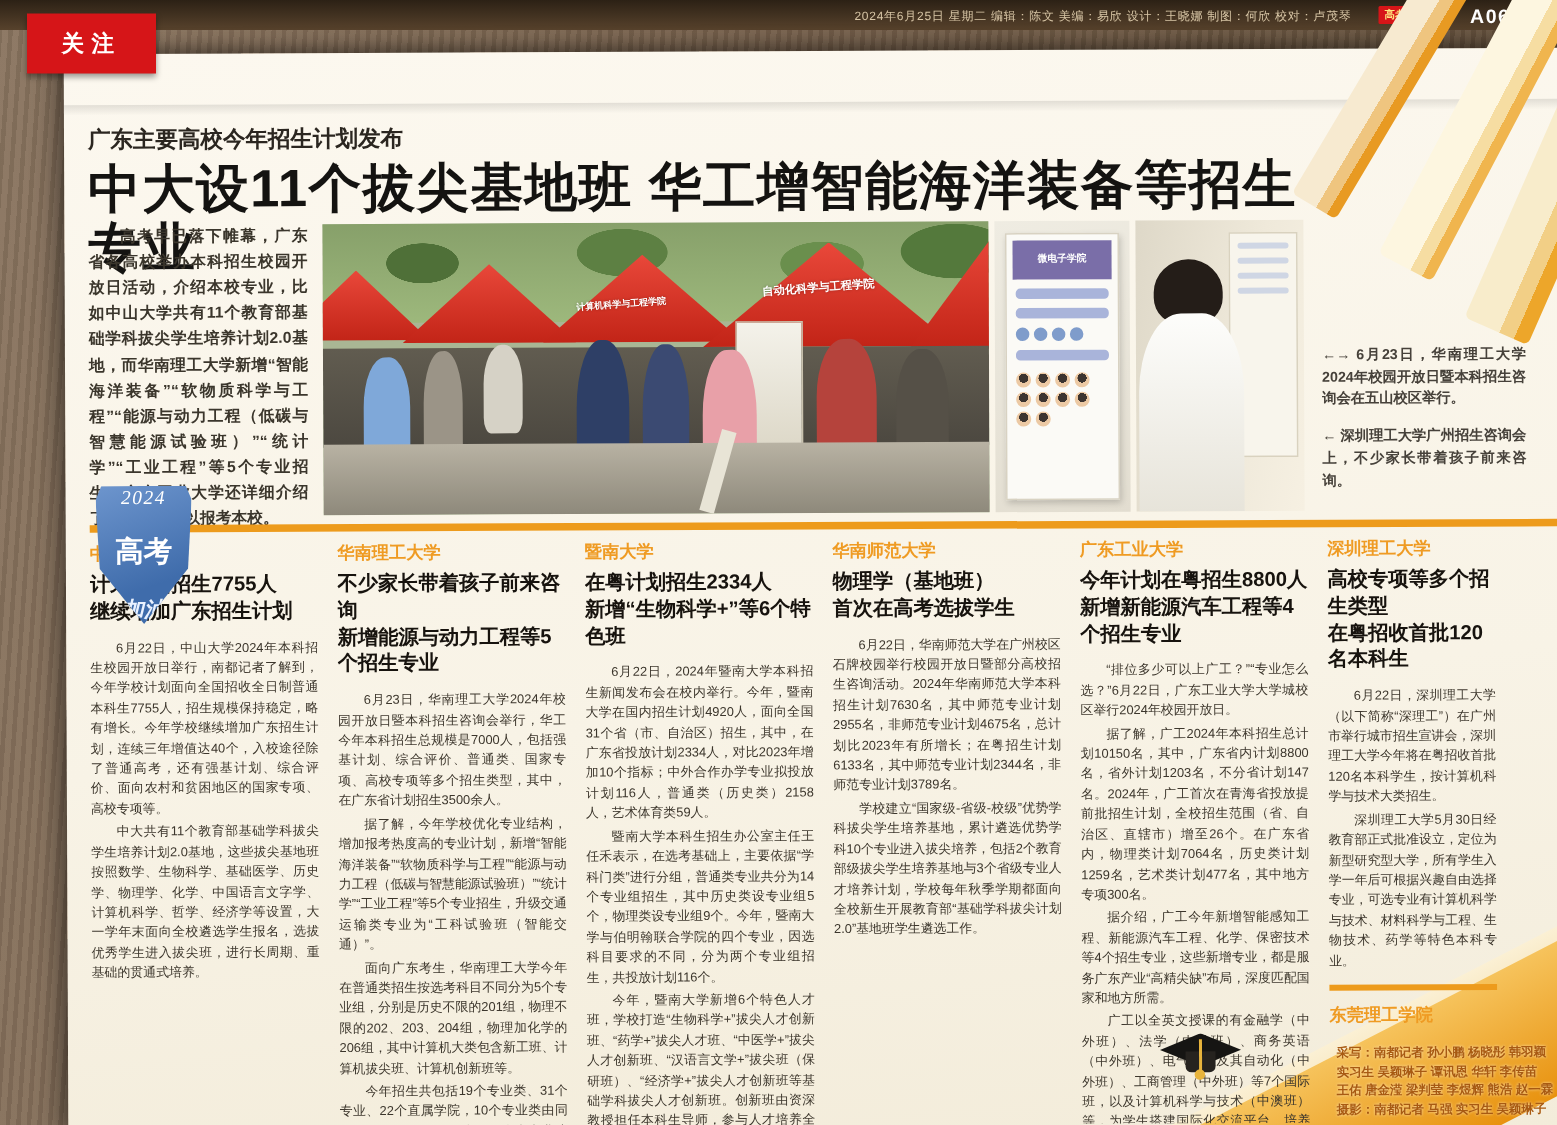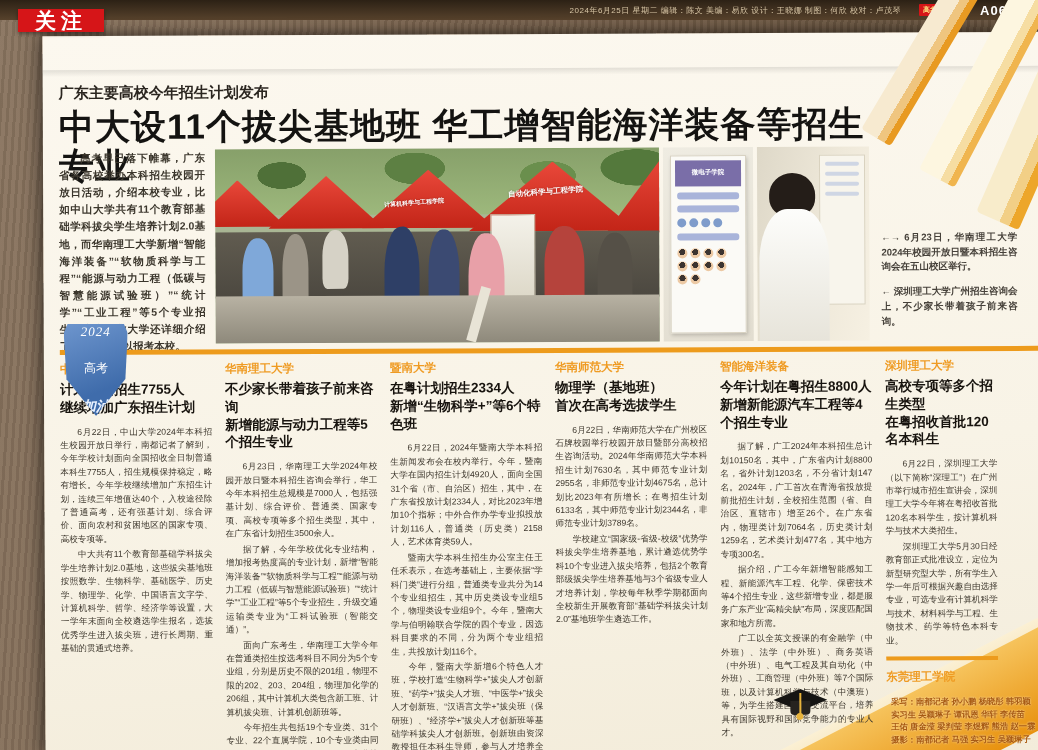--- a/index.html
+++ b/index.html
@@ -11,22 +11,22 @@
       repeating-linear-gradient(94deg, rgba(0,0,0,.07) 0 3px, rgba(255,255,255,.04) 3px 7px),
       linear-gradient(100deg,#8a7560 0%, #7b6550 35%, #6e5944 70%, #63503c 100%);
   }
   
   .topbar{ position:absolute; top:0; left:0; right:0; height:20px;
     background:linear-gradient(#2c2115,#57422c); z-index:4; display:flex; justify-content:flex-end; align-items:center; padding-right:10px; }
   .masthead{ display:flex; align-items:center; gap:18px; }
   .dateline{ font-size:8px; color:#d8c6a6; letter-spacing:.5px; }
   .edition-tag{ font-size:7px; color:#ffe67e; background:#d61518; padding:1px 4px; font-weight:bold; border-radius:1px; }
   .pageno{ font-size:13px; font-weight:bold; color:#ffffff; letter-spacing:1px; }
-  .focus-badge{ position:absolute; top:9px; left:18px; width:86px; height:23px; background:#d61518;
-    color:#fff; font-size:21px; font-weight:bold; letter-spacing:5px; display:flex; align-items:center; justify-content:center;
+  .focus-badge{ position:absolute; top:9px; left:18px; width:86px; height:40px; background:#d61518;
+    color:#fff; font-size:15px; font-weight:bold; letter-spacing:5px; display:flex; align-items:center; justify-content:center;
     box-shadow:0 2px 4px rgba(0,0,0,.4); z-index:6; }
 
   
   .paper{ position:absolute; left:44px; top:34px; width:1000px; height:720px;
     background:linear-gradient(175deg,#fcf8ef 0%, #f8f3e6 60%, #f3ecda 100%);
     box-shadow:-6px 0 16px rgba(0,0,0,.35), 0 -4px 10px rgba(0,0,0,.25);
     transform:rotate(-.25deg); z-index:5; }
   .paper::before{ content:""; position:absolute; left:0; right:0; top:34px; height:7px;
     background:linear-gradient(rgba(0,0,0,.10),rgba(0,0,0,0)); }
 
@@ -51,21 +51,21 @@
   
   .lead-row{ position:absolute; top:114px; left:16px; right:0; height:194px; display:flex; z-index:3; }
   .intro-col{ width:156px; padding-right:10px; }
   .intro{ font-size:10.5px; font-weight:600; line-height:1.63; color:#3b362c; text-align:justify; text-indent:2em; }
   .exam-badge{ position:absolute; top:288px; left:20px; width:64px; height:92px; z-index:8;
     background:linear-gradient(160deg,#6d95cd,#3f6cab 70%);
     clip-path:polygon(6% 0,94% 0,100% 10%,96% 60%,50% 100%,4% 60%,0 10%);
     border:0; box-shadow:0 3px 6px rgba(0,0,0,.25);
     display:flex; flex-direction:column; align-items:center; justify-content:space-between; color:#fff; }
   .exam-badge .yr{ font-family:"Liberation Serif",serif; font-style:italic; font-size:13px; letter-spacing:1px; }
-  .exam-badge .l1{ font-size:12px; font-weight:400; line-height:1.1; }
+  .exam-badge .l1{ font-size:19px; font-weight:700; line-height:1.1; }
   .exam-badge .l2{ font-size:14px; font-style:italic; font-weight:bold; color:#eaf2ff; }
 
   
   .photo-main{ position:relative; width:444px; height:194px; overflow:hidden; background:#a9b694; }
   .foliage{ position:absolute; top:0; left:0; right:0; height:34%;
     background:
       radial-gradient(40px 22px at 15% 40%, #4f7038 60%, transparent 61%),
       radial-gradient(50px 26px at 45% 30%, #5d8043 60%, transparent 61%),
       radial-gradient(46px 24px at 75% 42%, #6a8f4d 60%, transparent 61%),
       radial-gradient(60px 30px at 95% 30%, #54793c 60%, transparent 61%),
@@ -289,26 +289,27 @@
           <div>首次在高考选拔学生</div>
         </div>
         <div class="col-body">
           <p>6月22日，华南师范大学在广州校区石牌校园举行校园开放日暨部分高校招生咨询活动。2024年华南师范大学本科招生计划7630名，其中师范专业计划2955名，非师范专业计划4675名，总计划比2023年有所增长；在粤招生计划6133名，其中师范专业计划2344名，非师范专业计划3789名。</p>
           <p>学校建立“国家级-省级-校级”优势学科拔尖学生培养基地，累计遴选优势学科10个专业进入拔尖培养，包括2个教育部级拔尖学生培养基地与3个省级专业人才培养计划，学校每年秋季学期都面向全校新生开展教育部“基础学科拔尖计划2.0”基地班学生遴选工作。</p>
 
         </div>
       </div>
 
       <div class="col">
-        <div class="col-name">智能海洋装备</div>
+        <div class="col-name">广东工业大学</div>
         <div class="col-sub">
           <div>今年计划在粤招生8800人</div>
           <div>新增新能源汽车工程等4个招生专业</div>
         </div>
         <div class="col-body">
+          <p>“排位多少可以上广工？”“专业怎么选？”6月22日，广东工业大学大学城校区举行2024年校园开放日。</p>
           <p>据了解，广工2024年本科招生总计划10150名，其中，广东省内计划8800名，省外计划1203名，不分省计划147名。2024年，广工首次在青海省投放提前批招生计划，全校招生范围（省、自治区、直辖市）增至26个。在广东省内，物理类计划7064名，历史类计划1259名，艺术类计划477名，其中地方专项300名。</p>
           <p>据介绍，广工今年新增智能感知工程、新能源汽车工程、化学、保密技术等4个招生专业，这些新增专业，都是服务广东产业“高精尖缺”布局，深度匹配国家和地方所需。</p>
           <p>广工以全英文授课的有金融学（中外班）、法学（中外班）、商务英语（中外班）、电气工程及其自动化（中外班）、工商管理（中外班）等7个国际班，以及计算机科学与技术（中澳班）等，为学生搭建国际化交流平台，培养具有国际视野和国际竞争能力的专业人才。</p>
         </div>
       </div>
 
       <div class="col col-narrow">
         <div>
           <div class="col-name">深圳理工大学</div>
           <div class="col-sub">

